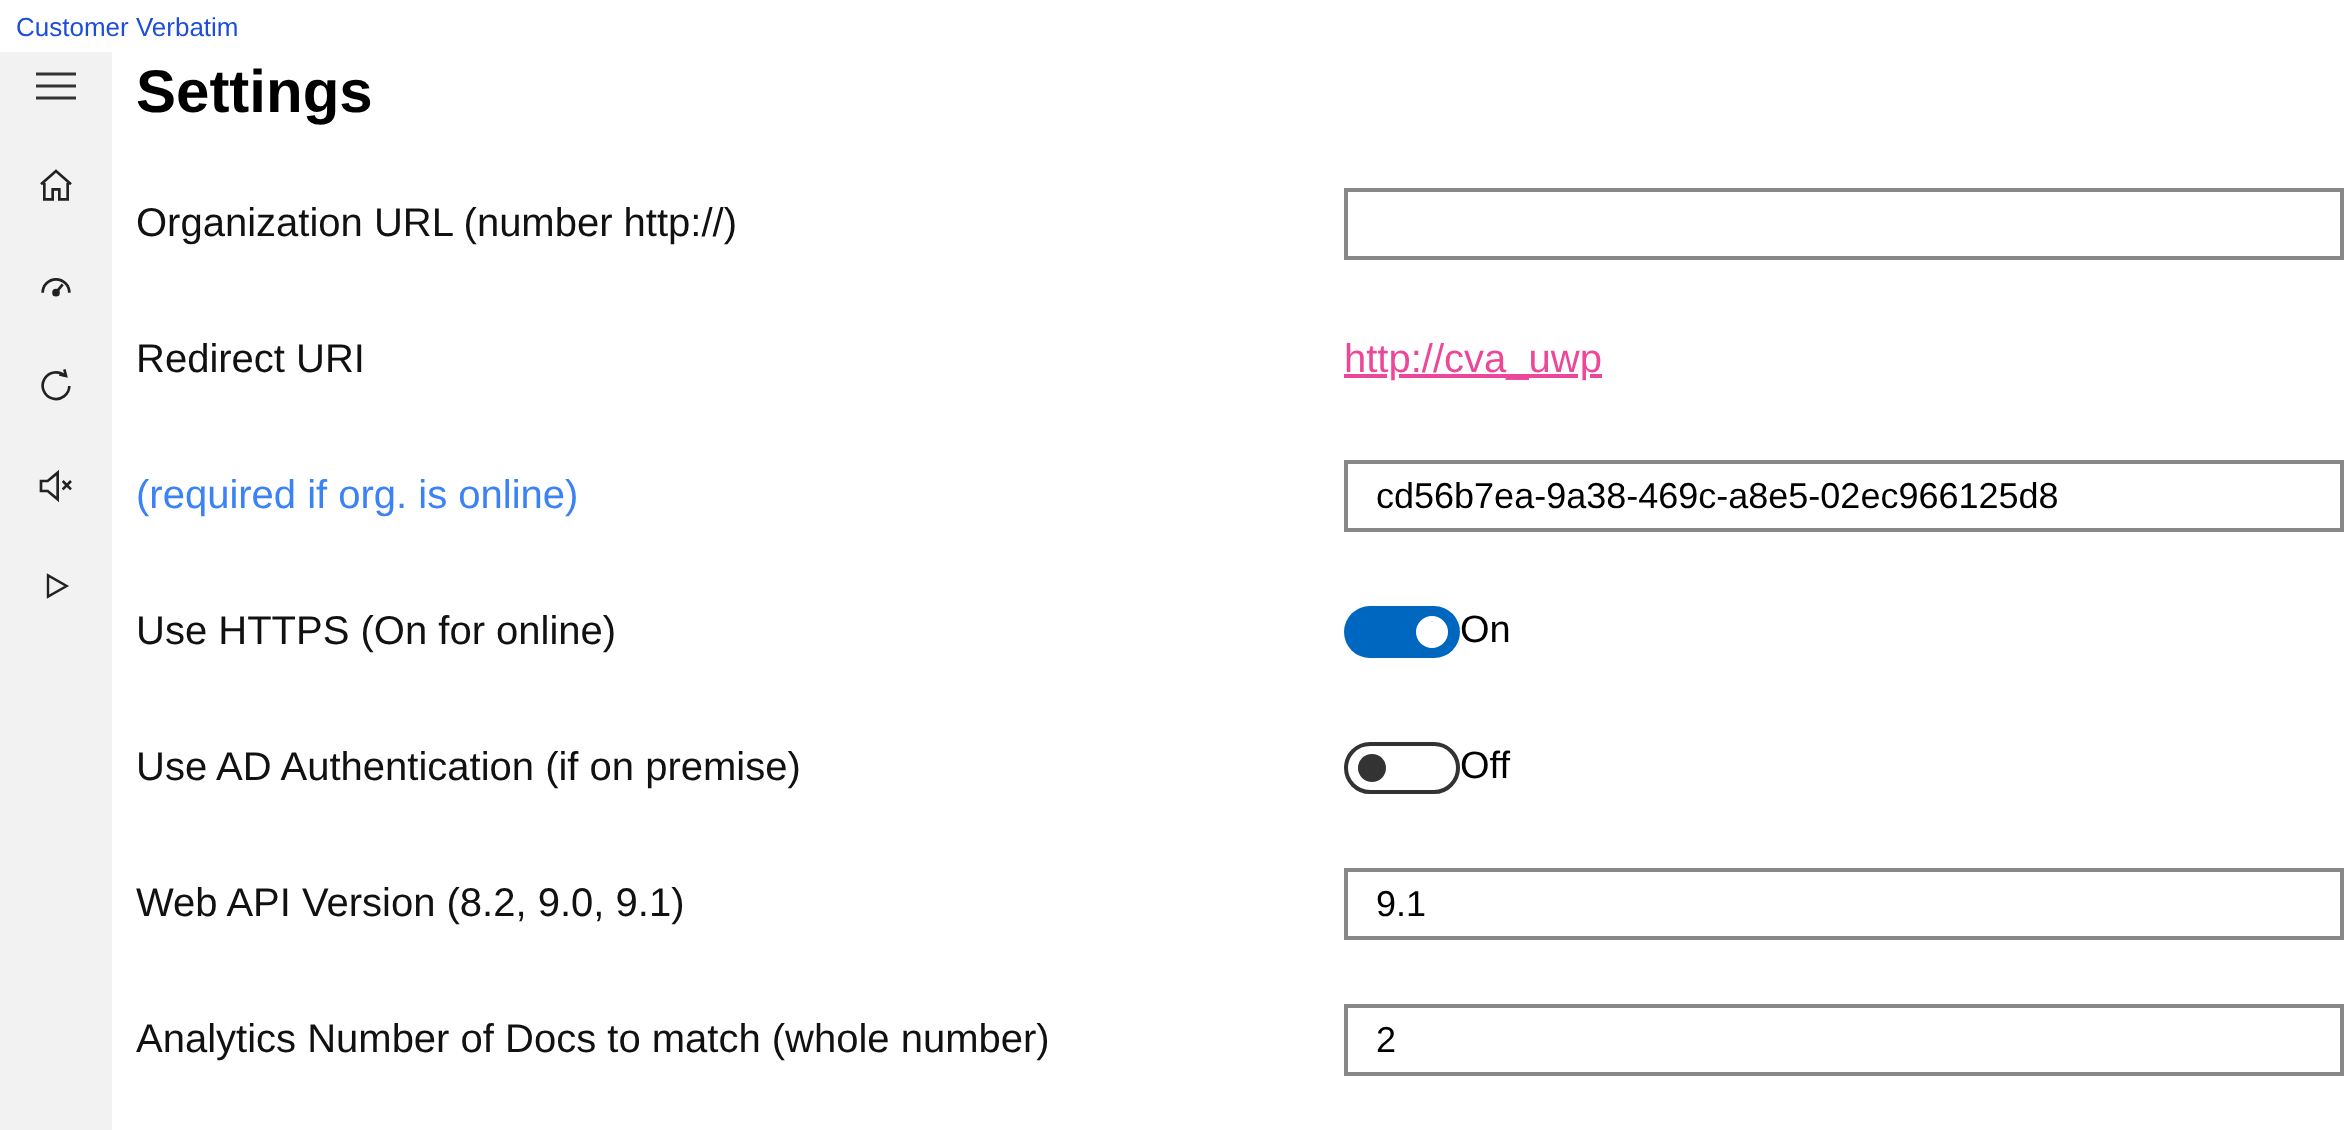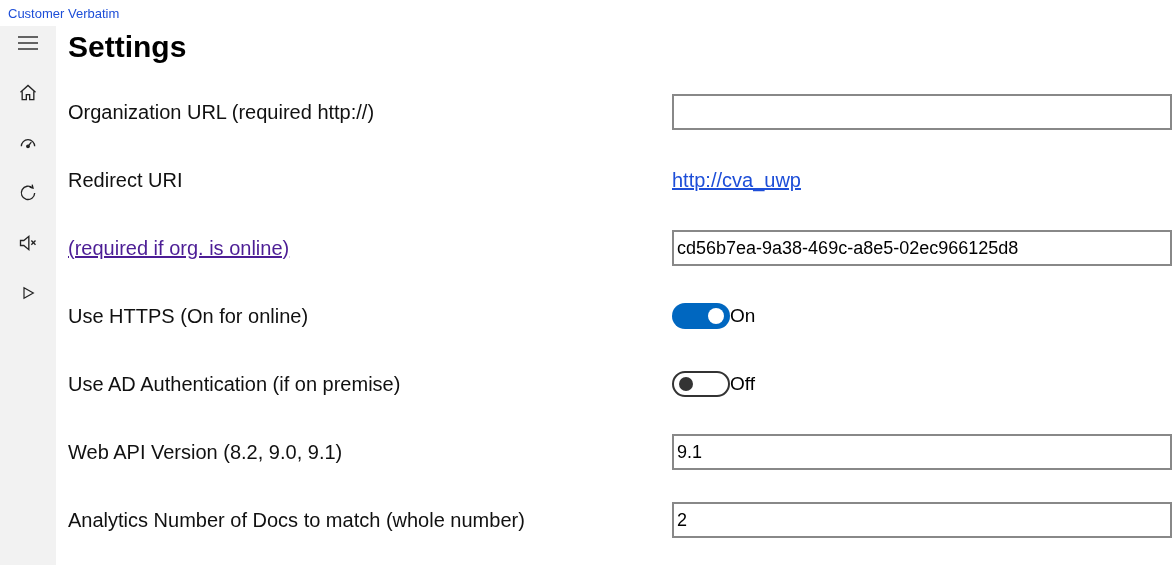--- a/index.html
+++ b/index.html
@@ -60,35 +60,34 @@
     display: flex;
     align-items: baseline;
     gap: 14px;
   }
   .row-control {
     flex: 1;
     display: flex;
     align-items: center;
   }
   .hint-link {
-    color: #4c1d95;
-    text-decoration: underline;
+    color: #3b82f6;
     font-size: 20px;
   }
   input.text-input {
     width: 500px;
     height: 36px;
     border: 2px solid #888;
     font-size: 18px;
-    padding: 0 3px;
+    padding: 0 14px;
     font-family: inherit;
     background: #fff;
   }
   .link-value {
-    color: #1d4ed8;
+    color: #ec4899;
     text-decoration: underline;
     font-size: 20px;
     cursor: pointer;
   }
   .toggle-wrap {
     display: flex;
     align-items: center;
   }
   .toggle {
     width: 58px;
@@ -168,21 +167,21 @@
       <svg width="16" height="16" viewBox="0 0 24 24" fill="none" stroke="#222" stroke-width="1.8">
           <polygon points="6,4 20,12 6,20"></polygon>
         </svg>
     </div>
   </div>
 
   <div class="content">
     <div class="page-title">Settings</div>
 
     <div class="row">
-      <div class="row-label">Organization URL (required http://)</div>
+      <div class="row-label">Organization URL (number http://)</div>
       <div class="row-control">
         <input class="text-input" type="text" value="" style="">
       </div>
     </div>
 
     <div class="row">
       <div class="row-label">Redirect URI</div>
       <div class="row-control">
         <span class="link-value">http://cva_uwp</span>
       </div>

